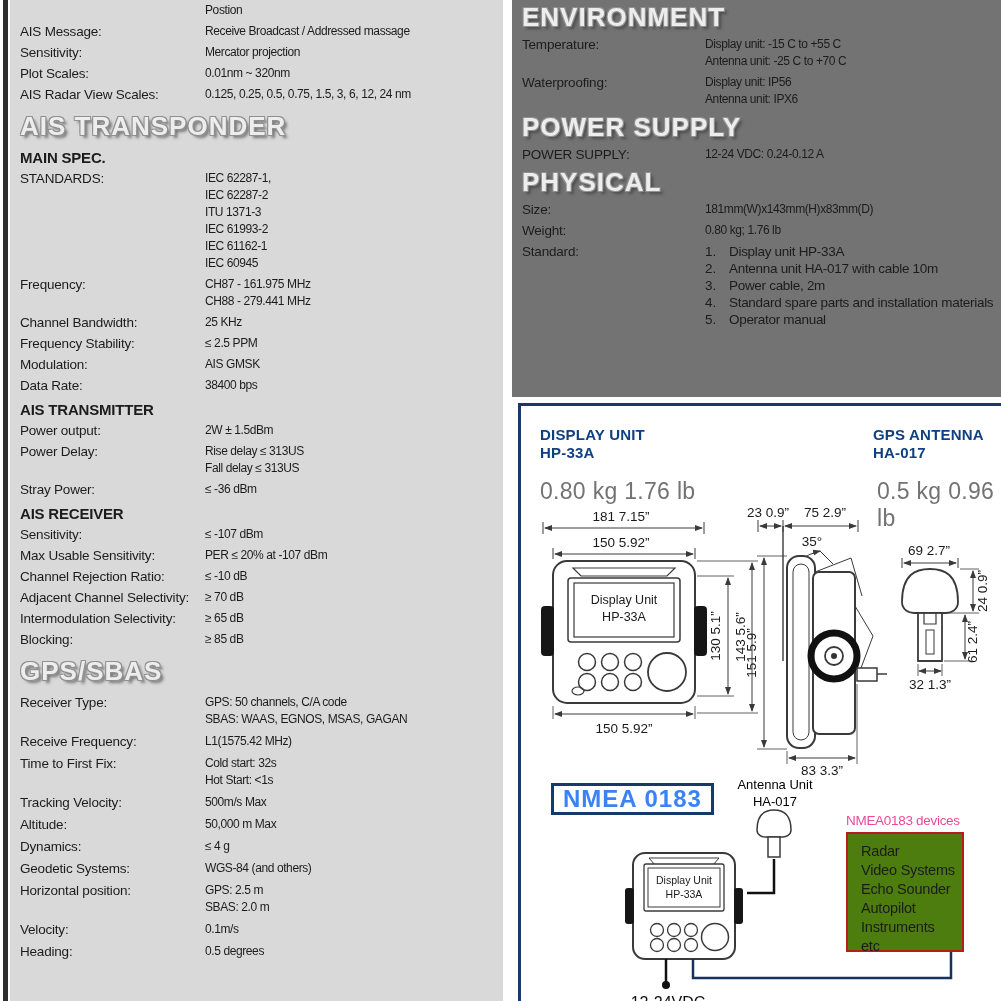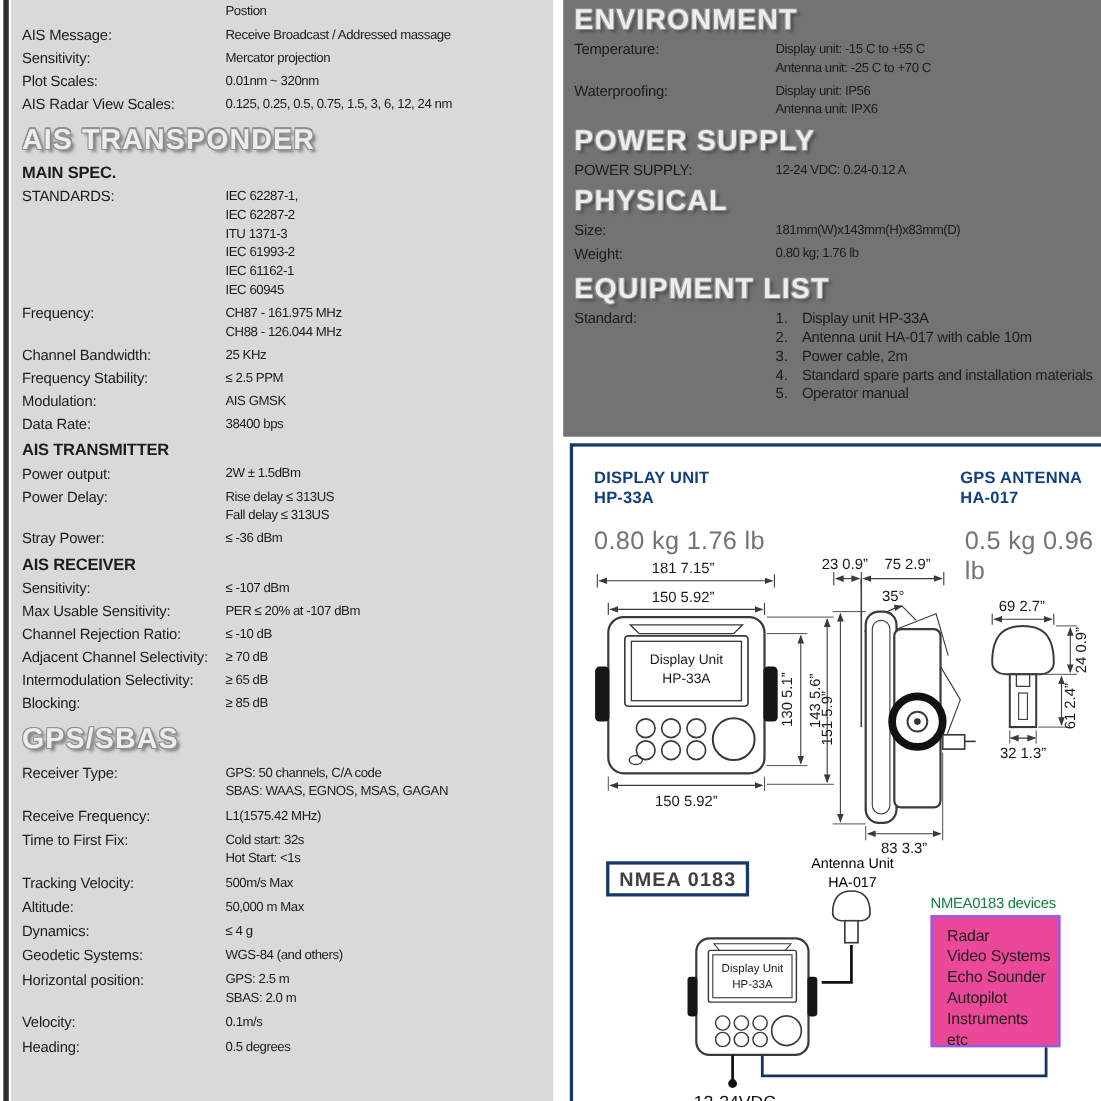--- a/index.html
+++ b/index.html
@@ -37,27 +37,27 @@
   .eq-text{font-size:13.5px;line-height:17px;letter-spacing:-0.3px;}
   
   .diagram-panel{
     position:absolute;left:518px;top:403px;width:492px;height:610px;background:#ffffff;
     border:3px solid #16386b;box-sizing:border-box;
   }
   .d-abs{position:absolute;}
   .d-title{font-size:15px;font-weight:bold;color:#104082;line-height:18px;letter-spacing:0.2px;}
   .d-weight{font-size:23px;color:#737373;letter-spacing:0.3px;}
   .nmea-badge{
-    border:3px solid #16386b;color:#404040;background:#fff;
-    font-size:18px;font-weight:bold;letter-spacing:1px;padding:1px 9px;line-height:24px;
+    border:3px solid #16386b;color:#3b82f6;background:#fff;
+    font-size:24px;font-weight:bold;letter-spacing:1px;padding:1px 9px;line-height:24px;
   }
   .ant-label{font-size:13px;color:#000000;text-align:center;line-height:17px;}
-  .devices-title{font-size:13.5px;color:#15803d;letter-spacing:-0.3px;}
+  .devices-title{font-size:13.5px;color:#ec4899;letter-spacing:-0.3px;}
   .devices-box{
-    border:2px solid #8b5cf6;background:#ec4899;box-sizing:border-box;
+    border:2px solid #b91c1c;background:#4d7c0f;box-sizing:border-box;
     padding:8px 0 0 13px;
   }
   .devices-box .line{font-size:14.5px;line-height:19px;letter-spacing:-0.2px;}
   .power-label{font-size:16px;color:#111;text-align:center;}
   svg text{font-family:"Liberation Sans","DejaVu Sans",sans-serif;}
 </style>
 </head>
 <body>
 
 <div class="scan-edge"></div>
@@ -107,21 +107,21 @@
       <div class="line">ITU 1371-3</div>
       <div class="line">IEC 61993-2</div>
       <div class="line">IEC 61162-1</div>
       <div class="line">IEC 60945</div>
     </div>
   </div>
   <div class="row">
     <div class="lbl">Frequency:</div>
     <div class="val">
       <div class="line">CH87 - 161.975 MHz</div>
-      <div class="line">CH88 - 126.044 MHz</div>
+      <div class="line">CH88 - 279.441 MHz</div>
     </div>
   </div>
   <div class="row">
     <div class="lbl">Channel Bandwidth:</div>
     <div class="val">
         <div class="line">25 KHz</div>
       </div>
   </div>
   <div class="row">
     <div class="lbl">Frequency Stability:</div>
@@ -308,21 +308,20 @@
         <div class="line">181mm(W)x143mm(H)x83mm(D)</div>
       </div>
   </div>
   <div class="row">
     <div class="lbl">Weight:</div>
     <div class="val">
         <div class="line">0.80 kg; 1.76 lb</div>
       </div>
   </div>
 
-  <div class="emboss mt2">EQUIPMENT LIST</div>
 
   <div class="row">
     <div class="lbl">Standard:</div>
     <div class="val">
       <div class="eq-item">
         <div class="eq-num">1.</div>
         <div class="eq-text">Display unit HP-33A</div>
       </div>
       <div class="eq-item">
         <div class="eq-num">2.</div>

